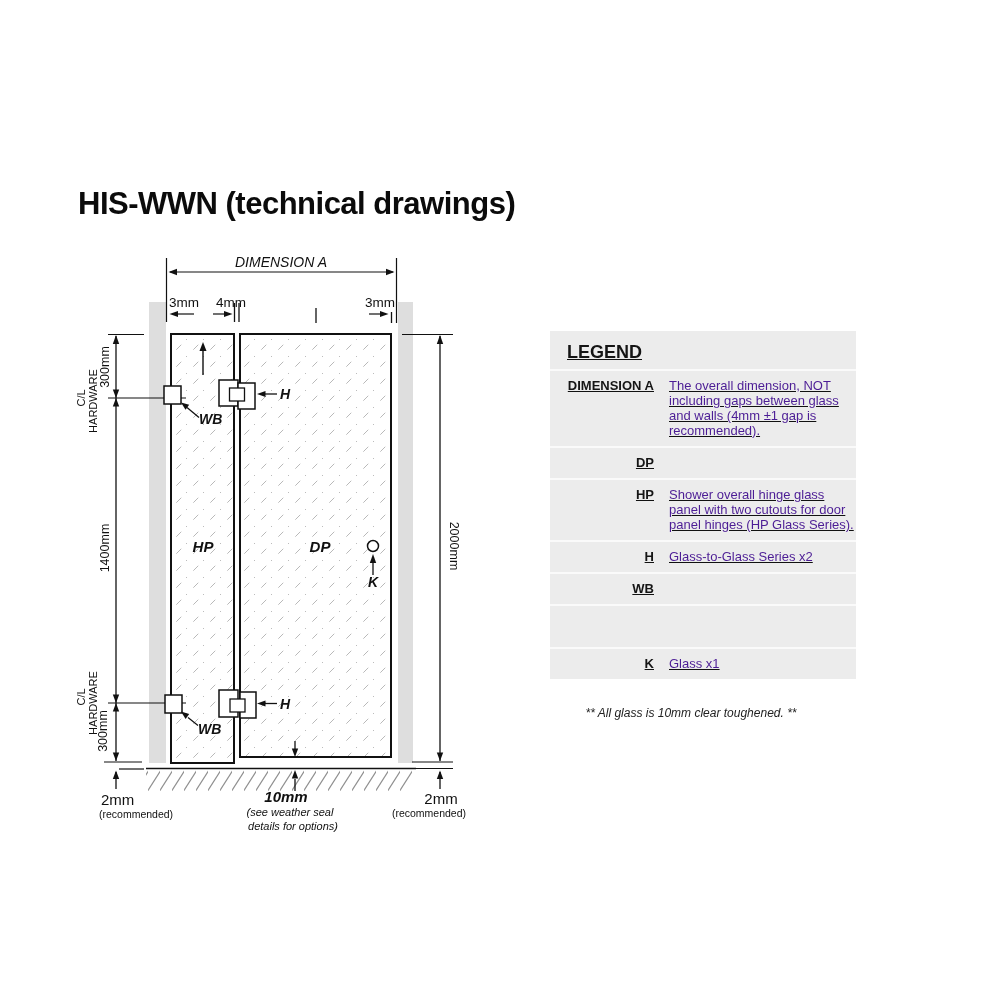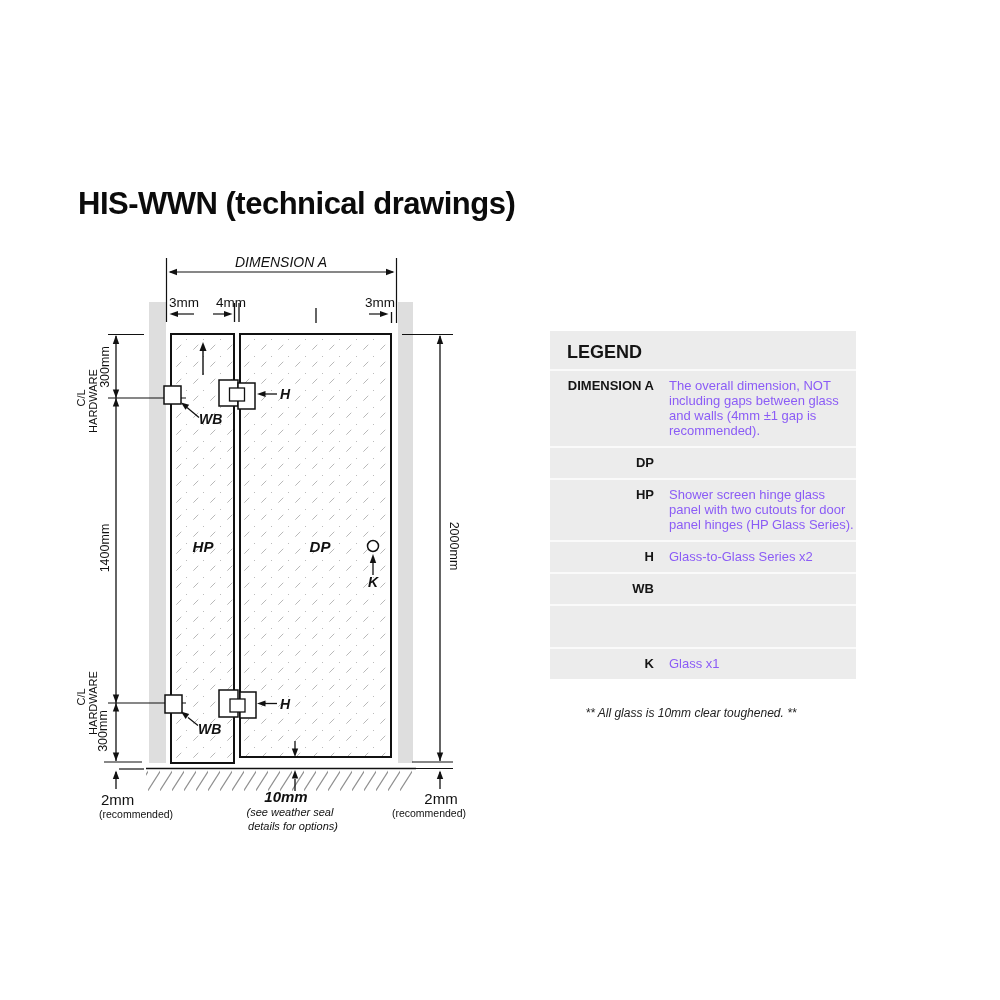--- a/index.html
+++ b/index.html
@@ -10,27 +10,27 @@
   
   .draw{position:absolute;left:0;top:0;}
   svg text{font-family:"Liberation Sans",sans-serif;fill:#111;}
   .t-dim{font-size:12.5px;}
   .t-lab{font-size:13.5px;}
   .t-big{font-size:15px;}
   .t-sm{font-size:10.5px;}
   .t-it{font-style:italic;}
   .t-bi{font-style:italic;font-weight:bold;}
   
-  .legend{position:absolute;left:534px;top:331px;width:306px;background:#ececec;}
+  .legend{position:absolute;left:534px;top:331px;width:306px;background:#ececec;text-decoration:underline;}
   .legend-head{font-size:18px;font-weight:bold;padding:11px 0 6px 17px;color:#141414;}
   .legend-row{display:flex;border-top:2px solid #fafafa;padding:7px 0 8px 0;}
   .legend-row.empty{min-height:26px;}
   .term{width:104px;flex:none;text-align:right;font-weight:bold;font-size:13px;
         line-height:15px;color:#151515;}
-  .desc{margin-left:15px;width:187px;font-size:13px;line-height:15px;color:#8b5cf6;}
+  .desc{margin-left:15px;width:187px;font-size:13px;line-height:15px;color:#4c1d95;}
   .desc.nowrap{white-space:nowrap;width:auto;overflow:visible;}
   .footnote{position:absolute;left:534px;top:706px;width:282px;text-align:center;
             font-size:12px;font-style:italic;color:#222;}
 </style>
 </head>
 <body>
 
 <div class="page">
 
   <div class="title">HIS-WWN (technical drawings)</div>
@@ -196,21 +196,21 @@
 
     <div class="legend-row">
       <div class="term">DIMENSION A</div>
       <div class="desc">The overall dimension, NOT including gaps between glass and walls (4mm ±1 gap is recommended).</div>
     </div>
     <div class="legend-row">
       <div class="term">DP</div>
     </div>
     <div class="legend-row">
       <div class="term">HP</div>
-      <div class="desc">Shower screen hinge glass panel with two cutouts for door panel hinges (HP Glass Series).</div>
+      <div class="desc">Shower overall hinge glass panel with two cutouts for door panel hinges (HP Glass Series).</div>
     </div>
     <div class="legend-row">
       <div class="term">H</div>
       <div class="desc">Glass-to-Glass Series x2</div>
     </div>
     <div class="legend-row">
       <div class="term">WB</div>
     </div>
     <div class="legend-row empty">
       <div class="term"></div>

